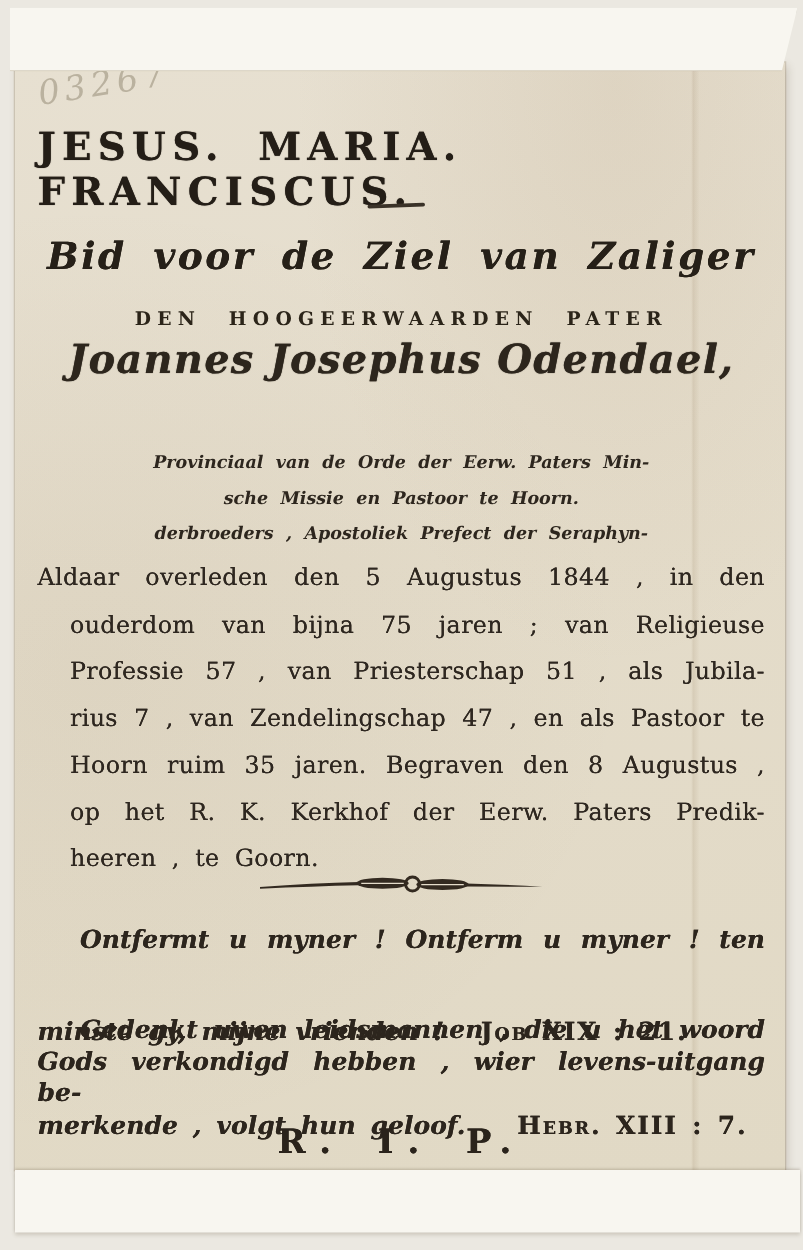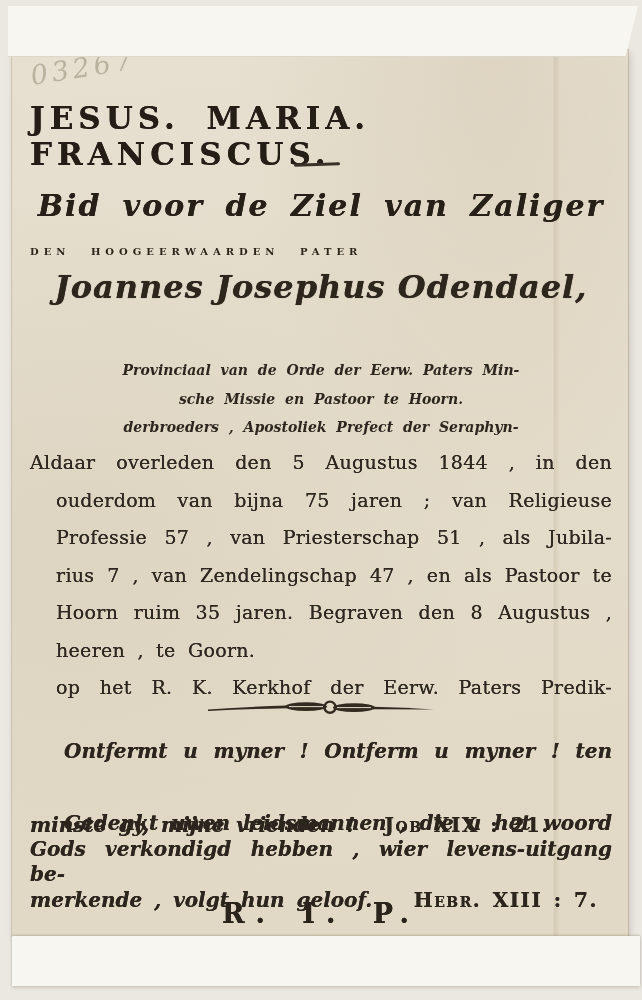--- a/index.html
+++ b/index.html
@@ -55,22 +55,22 @@
     width:46px;height:3px;margin-left:-26px;
     background:#3a3228;border-radius:2px;transform:rotate(-2deg);
   }
   .intro{
     top:138px;text-align:center;
     font-weight:bold;font-style:italic;font-size:30px;
     letter-spacing:2px;word-spacing:9px;color:#262018;
     text-shadow:0 0 .5px #262018;
   }
   .subtitle{
-    top:196px;text-align:left;
-    font-weight:bold;font-size:10px;letter-spacing:5px;word-spacing:12px;
+    top:196px;text-align:center;
+    font-weight:bold;font-size:15px;letter-spacing:5px;word-spacing:12px;
     color:#2b2419;
   }
   .name{
     top:218px;text-align:center;
     font-weight:bold;font-style:italic;font-size:32px;letter-spacing:1px;
     color:#2d261d;text-shadow:0 0 .7px #2d261d;
   }
   .titles{
     top:306px;text-align:center;
     font-weight:bold;font-style:italic;font-size:14px;line-height:28.5px;
@@ -135,22 +135,22 @@
       <div>sche Missie en Pastoor te Hoorn.</div>
       <div>derbroeders , Apostoliek Prefect der Seraphyn-</div>
     </div>
 
     <div class="obituary">
       <div class="ob-line">Aldaar overleden den 5 Augustus 1844 , in den</div>
       <div class="ob-line indent">ouderdom van bijna 75 jaren ; van Religieuse</div>
       <div class="ob-line indent">Professie 57 , van Priesterschap 51 , als Jubila-</div>
       <div class="ob-line indent">rius 7 , van Zendelingschap 47 , en als Pastoor te</div>
       <div class="ob-line indent">Hoorn ruim 35 jaren. Begraven den 8 Augustus ,</div>
+      <div class="ob-line indent">op het R. K. Kerkhof der Eerw. Paters Predik-</div>
       <div class="ob-line indent last">heeren , te Goorn.</div>
-      <div class="ob-line indent">op het R. K. Kerkhof der Eerw. Paters Predik-</div>
     </div>
 
     <div class="divider-wrap">
       <svg width="232" height="20" viewBox="0 0 232 20" aria-hidden="true">
         <g fill="#332a20" stroke="none">
           <path d="M3,11.5 Q45,8.6 82,7.6 L82,10.2 Q45,11 3,13 Z"></path>
           <ellipse cx="101" cy="8.6" rx="21" ry="4.4"></ellipse>
           <ellipse cx="149" cy="9.6" rx="21" ry="4.4"></ellipse>
           <path d="M168,8.8 Q200,9.6 229,11.4 L168,11.2 Z"></path>
         </g>

